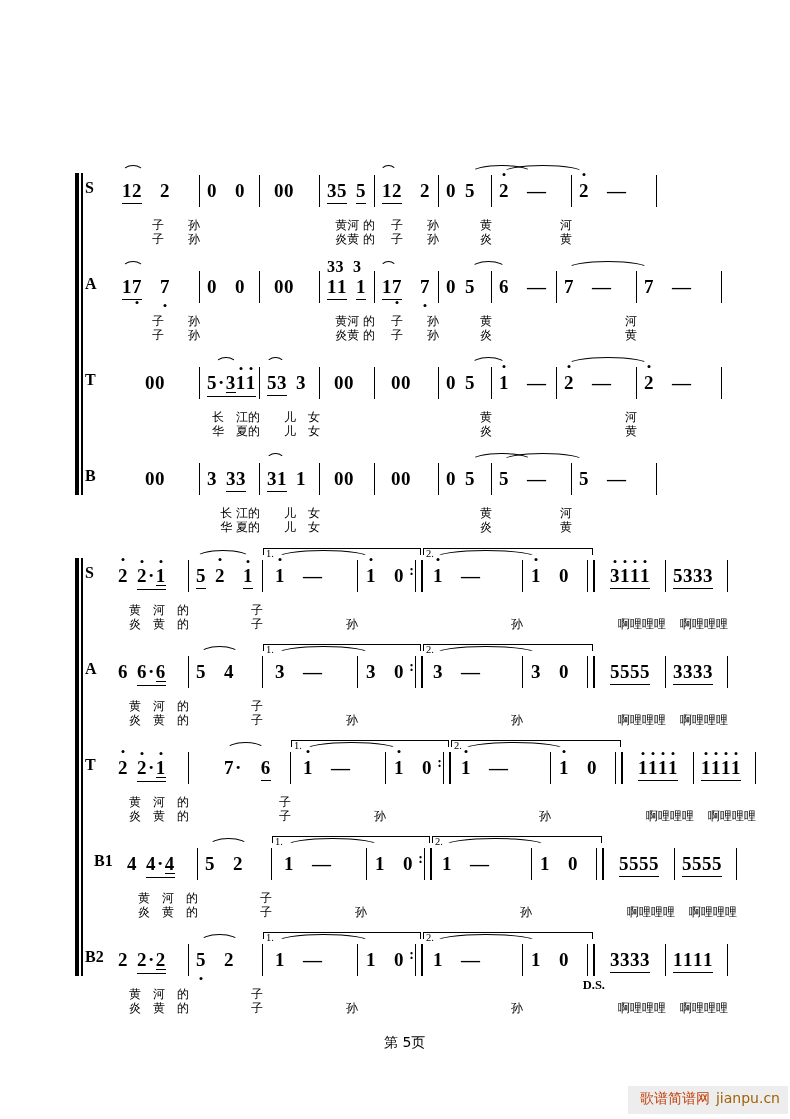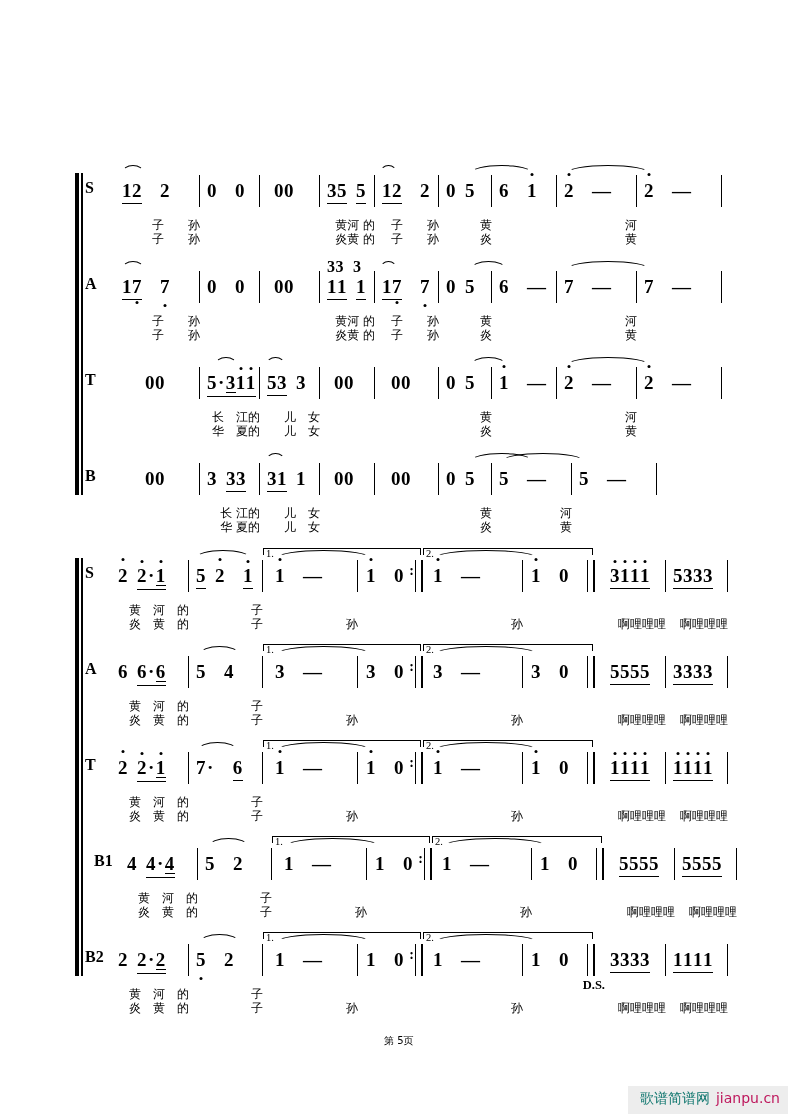--- a/index.html
+++ b/index.html
@@ -36,24 +36,24 @@
        font-weight:bold;font-size:14px;}
   .arc{position:absolute;top:2px;height:14px;border:1.4px solid transparent;border-top:1.6px solid #000;
        border-radius:50%;z-index:3;pointer-events:none;}
   .volta{position:relative;display:flex;height:96px;}
   .volta::before{content:'';position:absolute;top:0;left:0;right:2px;height:6px;
                  border:1px solid #000;border-bottom:none;z-index:1;}
   .vlbl{position:absolute;top:1px;left:3px;font-family:"Liberation Serif",serif;font-size:10.5px;
         line-height:10px;z-index:2;}
   .mark{position:absolute;right:-10px;top:46px;font-family:"Liberation Serif",serif;
         font-weight:bold;font-size:12.5px;}
-  .footer{position:absolute;left:384px;top:1034px;font-size:10px;}
+  .footer{position:absolute;left:384px;top:1034px;font-size:14px;}
   .wm{position:absolute;right:2px;top:1086px;background:#ededed;padding:4px 8px 6px 12px;font-size:14px;}
-  .wm .wmname{color:#0f766e;}
-  .wm a{color:#be185d;text-decoration:none;margin-left:6px;text-align:center;}
+  .wm .wmname{color:#c2410c;}
+  .wm a{color:#a16207;text-decoration:none;margin-left:6px;text-align:center;}
 </style>
 </head>
 <body>
 
 <div class="page">
   <div id="score">
       <div class="system" style="top: 163px;">
         <div class="sysbar" style="height: 322px;"></div>
         <div class="rows">
           <div class="vrow">
@@ -82,24 +82,20 @@
               <i class="arc" style="left: 8%; width: 24%;"></i>
               <div class="lyr"><div class="lyrline">子　　孙</div><div class="lyrline">子　　孙</div></div>
               <span class="barline"></span>
             </div>
             <div class="measure" style="width: 53px;">
               <div class="notes"><span class="n">0</span><span class="sp"></span><span class="n">5</span></div>
               <i class="arc" style="left: 60%; width: 112%;"></i>
               <div class="lyr"><div class="lyrline">　　黄</div><div class="lyrline">　　炎</div></div>
               <span class="barline"></span>
             </div>
-            <div class="measure" style="width: 65px;">
-              <div class="notes"><span class="n">6</span><span class="sp"></span><span class="sp"></span><span class="n up">1</span></div>
-              <span class="barline"></span>
-            </div>
             <div class="measure" style="width: 80px;">
               <div class="notes"><span class="n up">2</span><span class="sp"></span><span class="sp"></span><span class="n dash">—</span></div>
               <i class="arc" style="left: 13%; width: 100%;"></i>
               <div class="lyr"><div class="lyrline">河</div><div class="lyrline">黄</div></div>
               <span class="barline"></span>
             </div>
             <div class="measure" style="width: 85px;">
               <div class="notes"><span class="n up">2</span><span class="sp"></span><span class="sp"></span><span class="n dash">—</span></div>
               <span class="barline"></span>
             </div>
@@ -351,21 +347,21 @@
               <span class="barline"></span>
             </div>
           </div>
           <div class="vrow">
             <div class="vlabel" style="width: 26px;">T</div>
             <div class="measure" style="width: 78px;">
               <div class="notes"><span class="n up">2</span><span class="sp"></span><span class="grp"><span class="n up">2</span><span class="n dot">·</span><span class="grp2"><span class="n up">1</span></span></span></div>
               <div class="lyr"><div class="lyrline">黄　河　的</div><div class="lyrline">炎　黄　的</div></div>
               <span class="barline"></span>
             </div>
-            <div class="measure" style="width: 74px;">
+            <div class="measure" style="width: 74px; margin-left: 28px;">
               <div class="notes"><span class="n">7</span><span class="n dot">·</span><span class="sp"></span><span class="sp"></span><span class="grp"><span class="n">6</span></span></div>
               <i class="arc" style="left: 12%; width: 50%;"></i>
               <div class="lyr"><div class="lyrline">子</div><div class="lyrline">子</div></div>
               <span class="barline"></span>
             </div>
             <div class="volta">
               <span class="vlbl">1.</span>
               <div class="measure" style="width: 95px; padding-left: 12px;">
                 <div class="notes"><span class="n up">1</span><span class="sp"></span><span class="sp"></span><span class="n dash">—</span></div>
                 <i class="arc" style="left: 15%; width: 96%;"></i>

